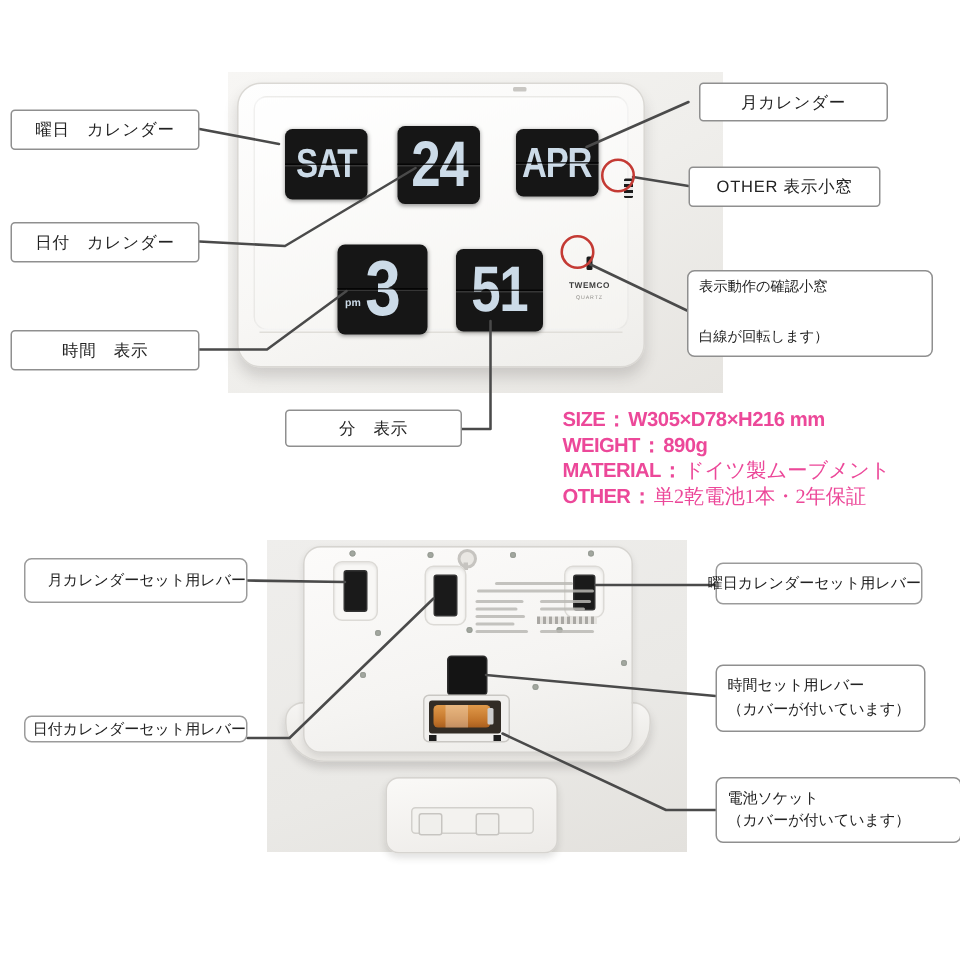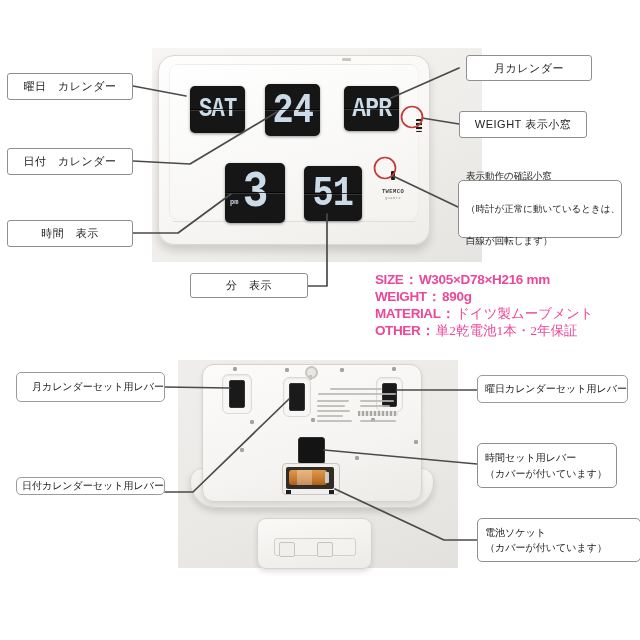--- a/index.html
+++ b/index.html
@@ -11,21 +11,21 @@
        display:flex;align-items:center;justify-content:center;font-size:11px;color:#222;
        letter-spacing:0.5px;white-space:nowrap;z-index:10;box-sizing:border-box;}
   .box.small{font-size:10px;letter-spacing:0px;justify-content:flex-end;}
   .box.multi{flex-direction:column;align-items:flex-start;justify-content:center;
              padding:4px 7px;font-size:9.5px;line-height:1.55;letter-spacing:0px;border-radius:5px;}
   .box.rounded{border-radius:5px;border-color:#9b9b9b;}
 
   
   .photo{position:absolute;z-index:1;}
   .photo-front{left:152px;top:48px;width:330px;height:214px;
-    background:linear-gradient(150deg,#f7f6f4 0%,#efeeeb 55%,#e6e4e0 100%);font-family:Liberation Mono, monospace;}
+    background:linear-gradient(150deg,#f7f6f4 0%,#efeeeb 55%,#e6e4e0 100%);}
   .photo-back{left:178px;top:360px;width:280px;height:208px;
     background:linear-gradient(160deg,#efeeec 0%,#eae9e6 60%,#e3e1dd 100%);}
 
   
   .clock-body{position:absolute;left:6px;top:7px;width:270px;height:188px;border-radius:16px;
     background:linear-gradient(160deg,#fefefe 0%,#f8f7f5 55%,#eeedea 100%);
     border:1px solid #dad8d4;box-shadow:0 6px 9px rgba(60,58,54,0.18);}
   .clock-face{position:absolute;left:10px;top:8px;right:10px;bottom:24px;border-radius:9px;
     border:1px solid rgba(0,0,0,0.045);background:linear-gradient(165deg,#ffffff, #f4f3f0);}
   .clock-seam{position:absolute;left:14px;right:14px;top:165px;height:1px;background:#e0ded9;}
@@ -223,25 +223,24 @@
   <div class="box" style="left:7px;top:220px;width:126px;height:27px;">
     <span>時間　表示</span>
   </div>
   <div class="box" style="left:190px;top:273px;width:118px;height:25px;">
     <span>分　表示</span>
   </div>
   <div class="box" style="left:466px;top:55px;width:126px;height:26px;">
     <span>月カレンダー</span>
   </div>
   <div class="box" style="left:459px;top:111px;width:128px;height:27px;">
-    <span>WEIGHT 表示小窓</span>
+    <span>OTHER 表示小窓</span>
   </div>
   <div class="box multi" style="left:458px;top:180px;width:164px;height:58px;gap:18px;">
     <span>表示動作の確認小窓</span>
-    <span>（時計が正常に動いているときは、</span>
     <span>白線が回転します）</span>
   </div>
 
   <div class="specs">
     <div class="spec-row">
       <span class="spec-label">SIZE</span>
       <span class="spec-sep">：</span>
       <span class="v-bold">W305×D78×H216 mm</span>
     </div>
     <div class="spec-row">
@@ -260,21 +259,21 @@
       <span class="v-serif">単2乾電池1本・2年保証</span>
     </div>
   </div>
 
   <div class="box rounded small" style="left:16px;top:372px;width:149px;height:30px;">
     <span>月カレンダーセット用レバー</span>
   </div>
   <div class="box rounded small" style="left:16px;top:477px;width:149px;height:18px;">
     <span>日付カレンダーセット用レバー</span>
   </div>
-  <div class="box rounded small" style="left:477px;top:375px;width:151px;height:28px;">
+  <div class="box rounded small" style="left:477px;top:375px;width:138px;height:28px;">
     <span>曜日カレンダーセット用レバー</span>
   </div>
   <div class="box multi" style="left:477px;top:443px;width:140px;height:45px;font-size:10px;">
     <span>時間セット用レバー</span>
     <span>（カバーが付いています）</span>
   </div>
   <div class="box multi" style="left:477px;top:518px;width:164px;height:44px;font-size:10px;">
     <span>電池ソケット</span>
     <span>（カバーが付いています）</span>
   </div>

